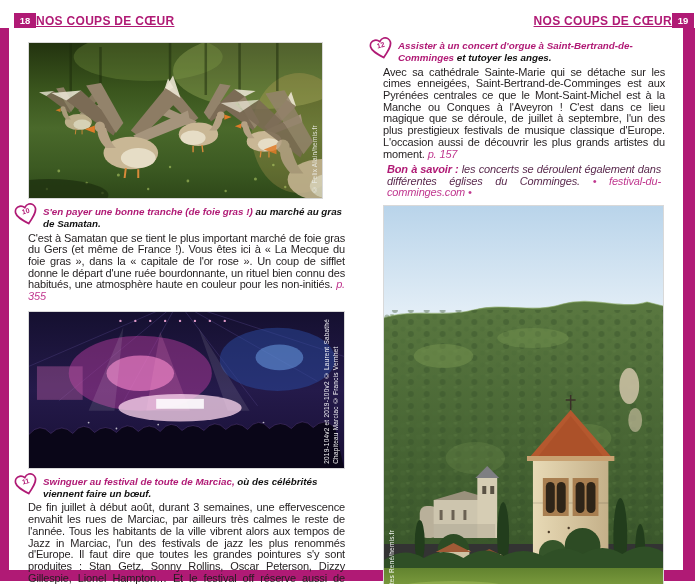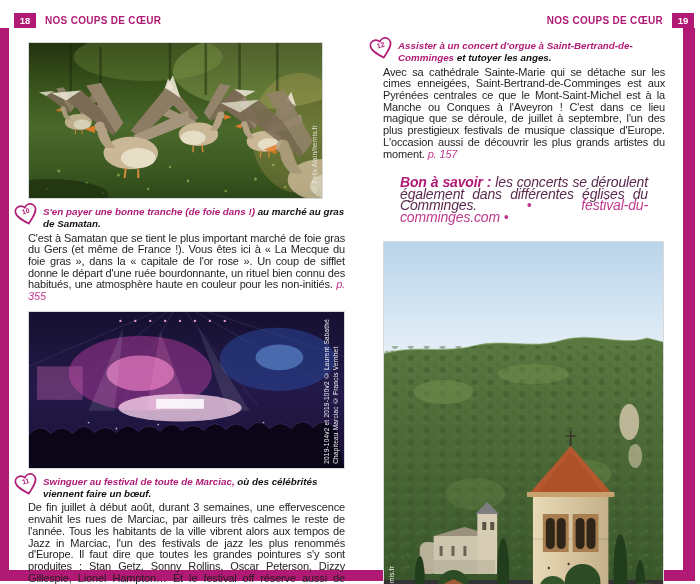--- a/index.html
+++ b/index.html
@@ -10,24 +10,24 @@
   }
   html,body{margin:0;padding:0;}
   body{
     width:700px;height:584px;position:relative;background:#fff;
     font-family:"Liberation Sans",sans-serif;overflow:hidden;
     -webkit-font-smoothing:antialiased;
   }
   
   .header{position:absolute;top:13px;left:14px;width:680px;height:15px;
     display:flex;justify-content:space-between;align-items:center;}
-  .hgroup{display:flex;align-items:center;gap:9px;}
+  .hgroup{display:flex;align-items:center;gap:0;}
   .pagenum{background:var(--magenta);color:#fff;font-weight:bold;font-size:9.5px;
     height:15px;min-width:14px;padding:0 4px;display:flex;align-items:center;justify-content:center;}
-  .htitle{color:var(--magenta);font-weight:bold;font-size:10px;letter-spacing:.3px;}
+  .htitle{color:var(--magenta);font-weight:bold;font-size:12px;letter-spacing:.3px;text-decoration:underline;}
   
   .stripe-left{position:absolute;left:0;top:28px;width:9px;height:542px;background:var(--magenta);}
   .stripe-right{position:absolute;left:683px;top:28px;width:12px;height:553px;background:var(--magenta);}
   .bottom-bar{position:absolute;left:0;top:570px;width:695px;height:11px;background:var(--magenta);}
   
   .col{position:absolute;}
   .col-left{left:28px;top:42px;width:317px;}
   .col-right{left:383px;top:40px;width:282px;}
   
   .photo{position:relative;overflow:hidden;border:1px solid #d9d9d9;box-sizing:border-box;background:#333;}
@@ -42,21 +42,21 @@
   .concert-credits .vcredit{position:static;}
   .photo-church .vcredit{left:4px;bottom:6px;}
   
   .entry{position:relative;padding-left:15px;margin-top:7px;}
   .entry h3{margin:0;font-size:9.8px;line-height:12.3px;color:#111;font-style:italic;}
   .hl{color:var(--magenta);}
   .heart{position:absolute;left:-14px;top:-3px;width:25px;height:24px;}
   .body-p{margin:2px 0 0;font-size:11px;line-height:11.7px;color:var(--ink);
     text-align:justify;letter-spacing:-.15px;}
   .pref{color:var(--pink);font-style:italic;}
-  .bon{margin:17px;font-size:14px;line-height:11.6px;font-style:italic;color:var(--plum);
+  .bon{margin:4px;font-size:11px;line-height:11.6px;font-style:italic;color:var(--plum);
     text-align:justify;letter-spacing:-.15px;}
   .bon-label{color:var(--magenta);font-weight:bold;}
   .link{color:var(--pink);font-style:italic;text-decoration:none;}
   .link-sep{color:var(--pink);font-style:italic;}
   .it{margin-top:13px;}
 </style>
 </head>
 <body>
 
 <div class="header">
@@ -132,21 +132,21 @@
 
   <div class="entry">
     <span class="heart">
       <svg width="25" height="24" viewBox="0 0 25 24">
         <g transform="rotate(-14 12.5 11.5)">
           <path d="M12.5 20.8 C6.3 15.2 2.3 11.5 2.3 7.4 C2.3 4.3 4.7 1.9 7.8 1.9 C9.6 1.9 11.3 2.9 12.5 4.4 C13.7 2.9 15.4 1.9 17.2 1.9 C20.3 1.9 22.7 4.3 22.7 7.4 C22.7 11.5 18.7 15.2 12.5 20.8 Z" fill="#fff" stroke="#b01a75" stroke-width="1.7"></path>
           <text x="12.5" y="10.6" text-anchor="middle" font-size="7" font-weight="bold" fill="#b01a75">10</text>
         </g>
       </svg>
     </span>
-    <h3><span class="hl">S'en payer une bonne tranche (de foie dans !)</span><span> au marché au gras de Samatan.</span></h3>
+    <h3><span class="hl">S'en payer une bonne tranche (de foie gras !)</span><span> au marché au gras de Samatan.</span></h3>
   </div>
   <p class="body-p"><span>C'est à Samatan que se tient le plus important marché de foie gras du Gers (et même de France !). Vous êtes ici à « La Mecque du foie gras », dans la « capitale de l'or rose ». Un coup de sifflet donne le départ d'une ruée bourdonnante, un rituel bien connu des habitués, une atmosphère haute en couleur pour les non-initiés.</span> <span class="pref">p. 355</span></p>
 
   <div class="photo photo-concert">
     <svg viewBox="0 0 317 158" preserveAspectRatio="none">
       <defs>
         <linearGradient id="cbg" x1="0" y1="0" x2="0" y2="1">
           <stop offset="0" stop-color="#151030"></stop>
             <stop offset=".5" stop-color="#241a4a"></stop>
           <stop offset="1" stop-color="#180f35"></stop>

